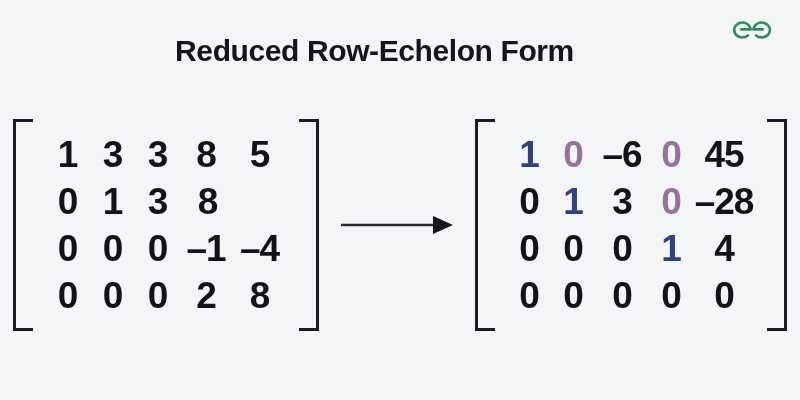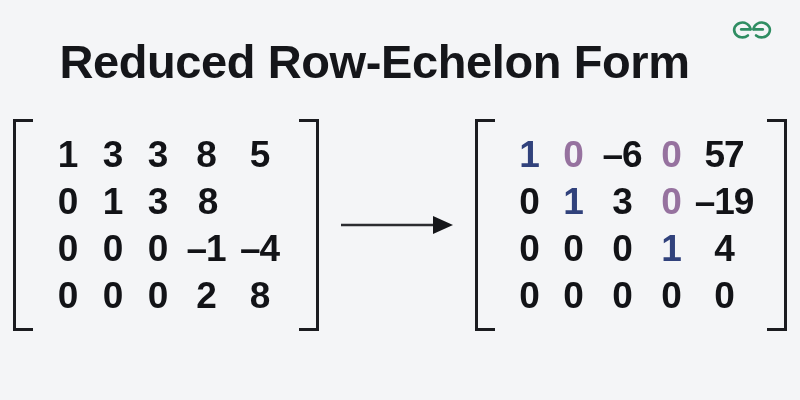--- a/index.html
+++ b/index.html
@@ -26,21 +26,21 @@
   }
 
   
   #page-title {
     position: absolute;
     top: 34px;
     left: 0;
     width: 749px;
     text-align: center;
     font-family: "Liberation Sans", sans-serif;
-    font-size: 47px;
+    font-size: 30px;
     font-weight: bold;
     letter-spacing: -0.4px;
     color: #15161a;
     white-space: nowrap;
   }
 
   
   #equation-row {
     position: absolute;
     top: 112px;
@@ -203,28 +203,28 @@
     <div class="bracket left">
       <span class="serif-top"></span>
         <span class="serif-bottom"></span>
     </div>
     <div class="matrix-body">
       <div class="matrix-row">
         <span class="cell c1 pivot">1</span>
         <span class="cell c2 zeroed">0</span>
         <span class="cell c3">–6</span>
         <span class="cell c4 zeroed">0</span>
-        <span class="cell c5">57</span>
+        <span class="cell c5">45</span>
       </div>
       <div class="matrix-row">
         <span class="cell c1">0</span>
         <span class="cell c2 pivot">1</span>
         <span class="cell c3">3</span>
         <span class="cell c4 zeroed">0</span>
-        <span class="cell c5">–19</span>
+        <span class="cell c5">–28</span>
       </div>
       <div class="matrix-row">
         <span class="cell c1">0</span>
         <span class="cell c2">0</span>
         <span class="cell c3">0</span>
         <span class="cell c4 pivot">1</span>
         <span class="cell c5">4</span>
       </div>
       <div class="matrix-row">
         <span class="cell c1">0</span>

